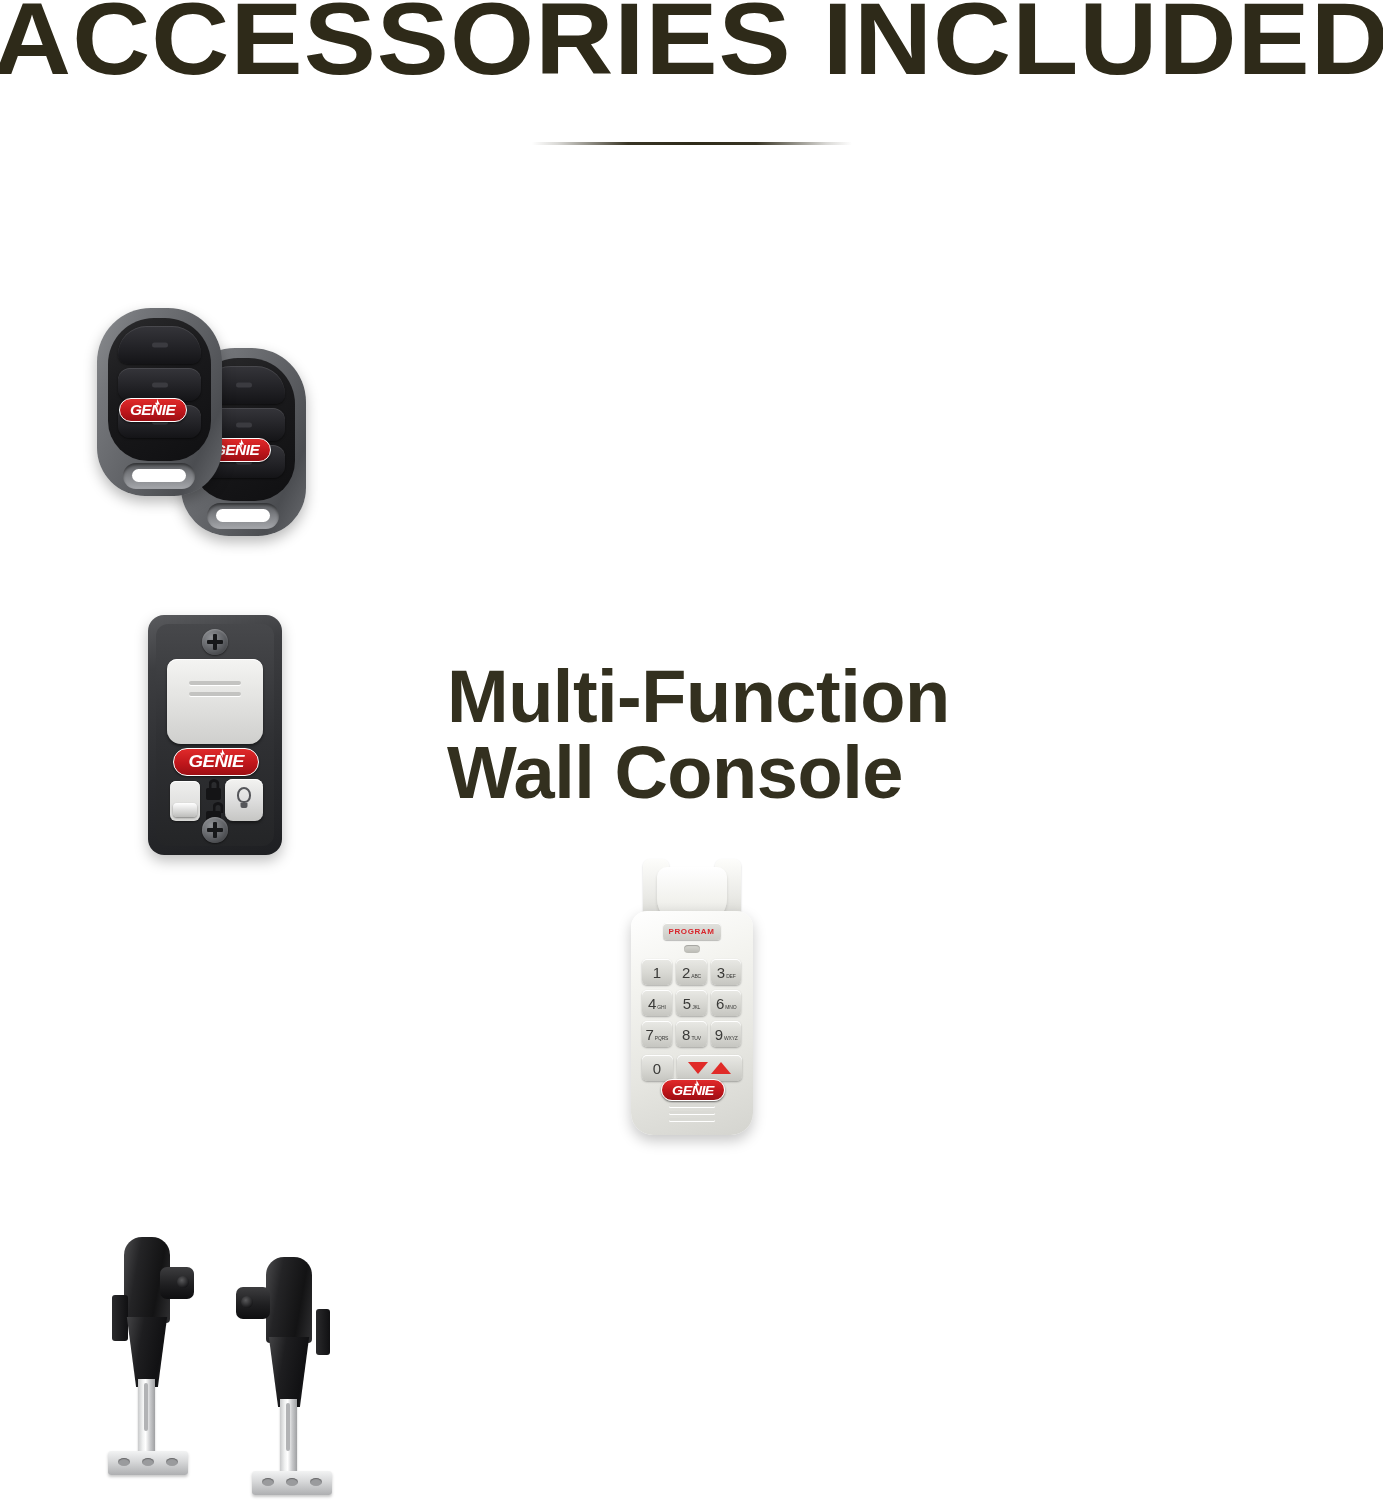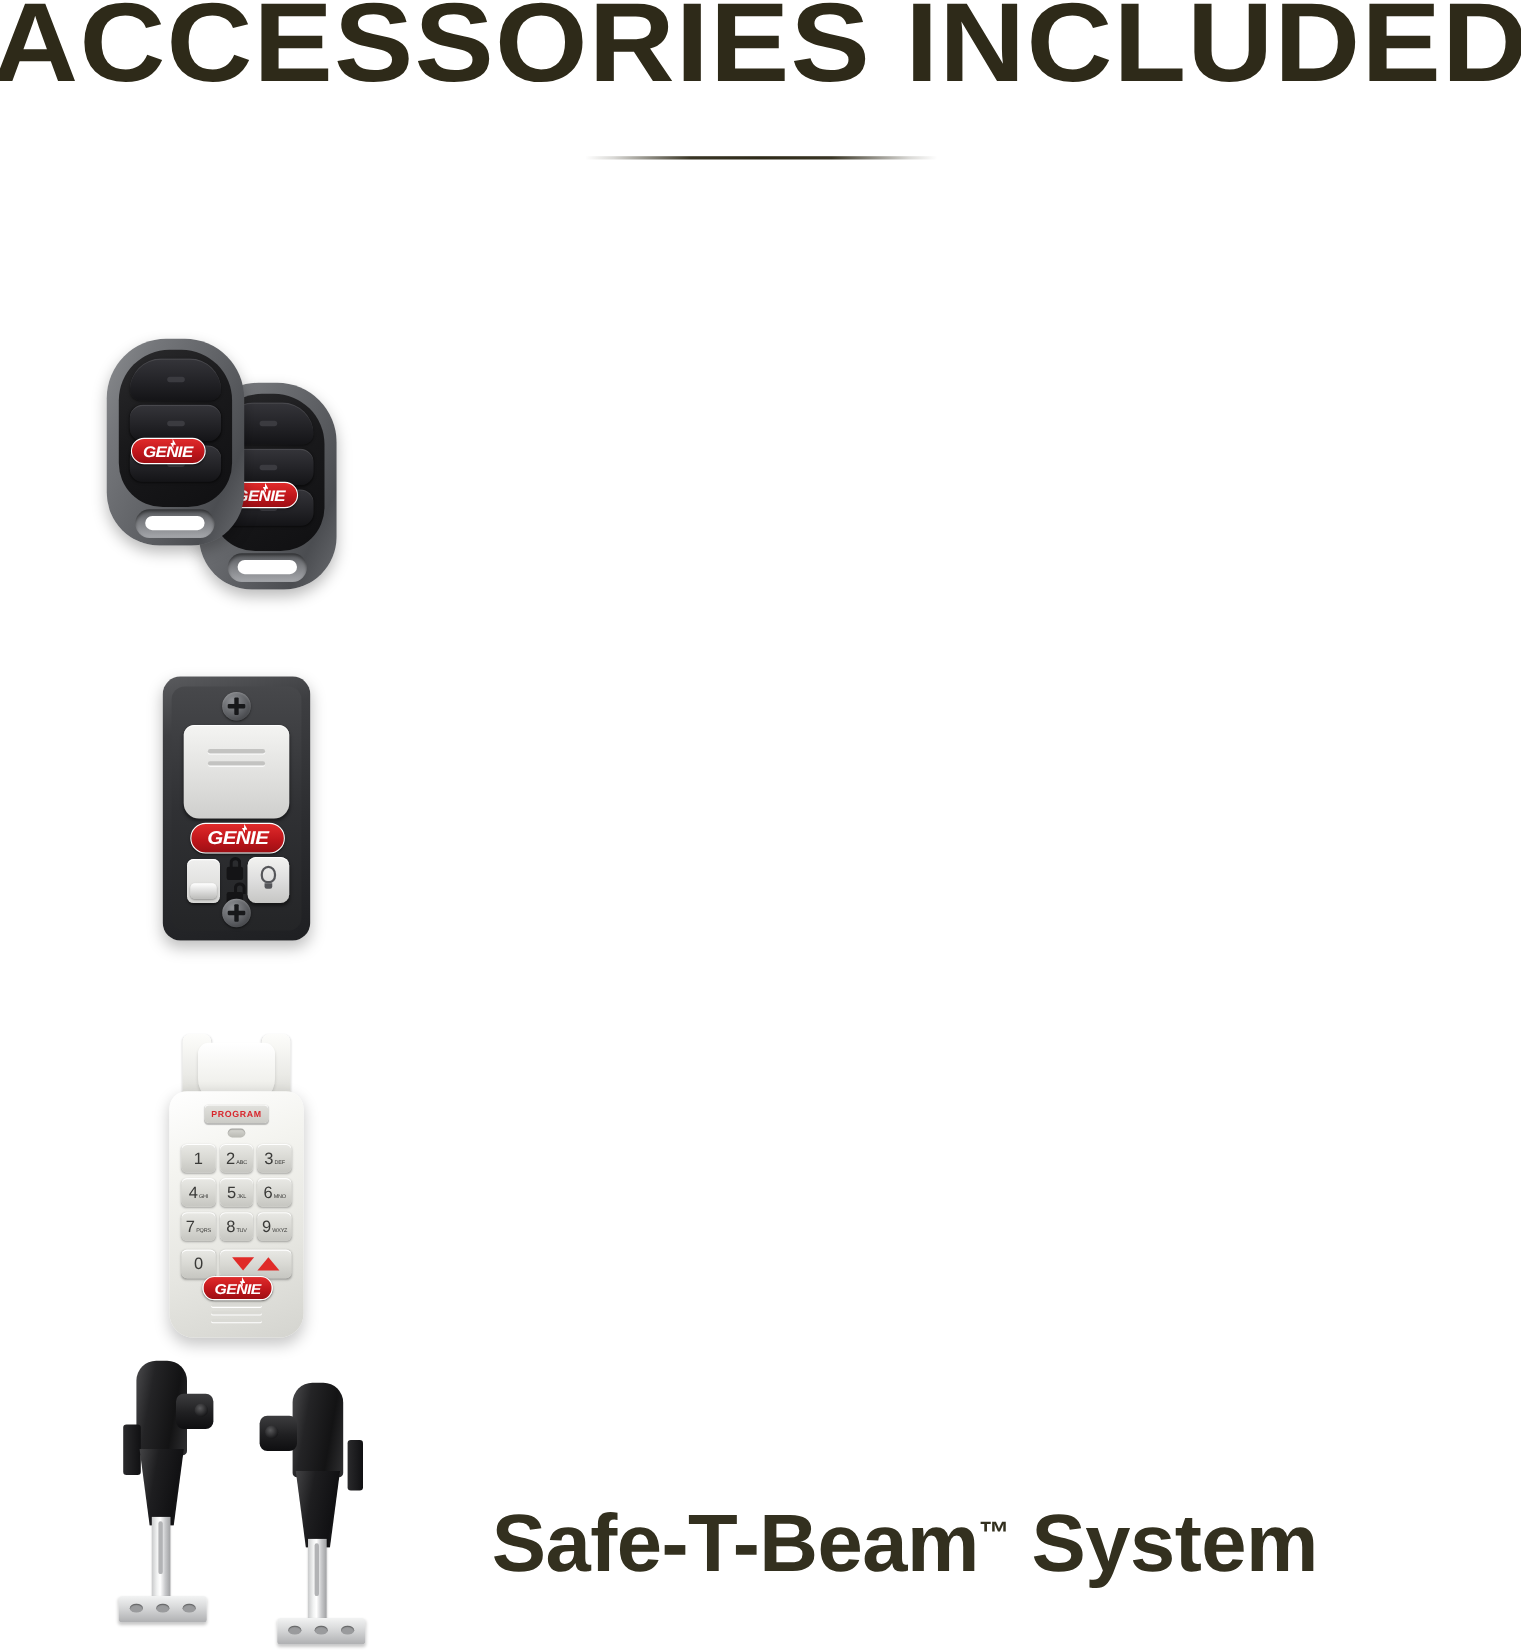--- a/index.html
+++ b/index.html
@@ -83,21 +83,21 @@
   }
   .row-label .tm {
     font-size: 28px;
     vertical-align: super;
     line-height: 0;
     letter-spacing: 0;
   }
 
   #row-remotes   { top: 290px;  height: 250px; }
   #row-console   { top: 600px;  height: 270px; }
-  #row-keypad    { top: 935px;  height: 290px; }
+  #row-keypad    { top: 859px;  height: 290px; flex-direction: column; }
   #row-stb       { top: 1230px; height: 270px; }
 
   #row-remotes .row-label { margin-left: 17px; }
   #row-console .row-label { margin-left: 17px; }
   #row-keypad  .row-label { margin-left: 27px; }
   #row-stb     .row-label { margin-left: 17px; }
 
   
   .remote-stage { position: relative; width: 260px; height: 230px; }
   .remote {
@@ -631,20 +631,22 @@
       <div class="lock-icons">
         <span class="lk closed"></span>
         <span class="lk open"></span>
       </div>
       <div class="light-btn">
         <span class="bulb"></span>
       </div>
       <div class="screw screw-bot"></div>
     </div>
   </div>
+  <div class="row-label">Multi-Function
+Wall Console</div>
 </div>
 
 <div class="row" id="row-keypad">
   <div class="row-media">
     <div class="keypad-stage">
       <div class="kp-bracket left"></div>
       <div class="kp-bracket right"></div>
       <div class="kp-hinge"></div>
 
       <div class="keypad">
@@ -736,16 +738,13 @@
         <div class="stb-post"></div>
         <div class="stb-foot">
           <span class="hole h1"></span>
           <span class="hole h2"></span>
           <span class="hole h3"></span>
         </div>
       </div>
 
     </div>
   </div>
-  <div class="row-label">
-    <span>Safe-T-Beam</span><span class="tm">™</span><span> System</span>
-  </div>
 </div>
 
 </body></html>

